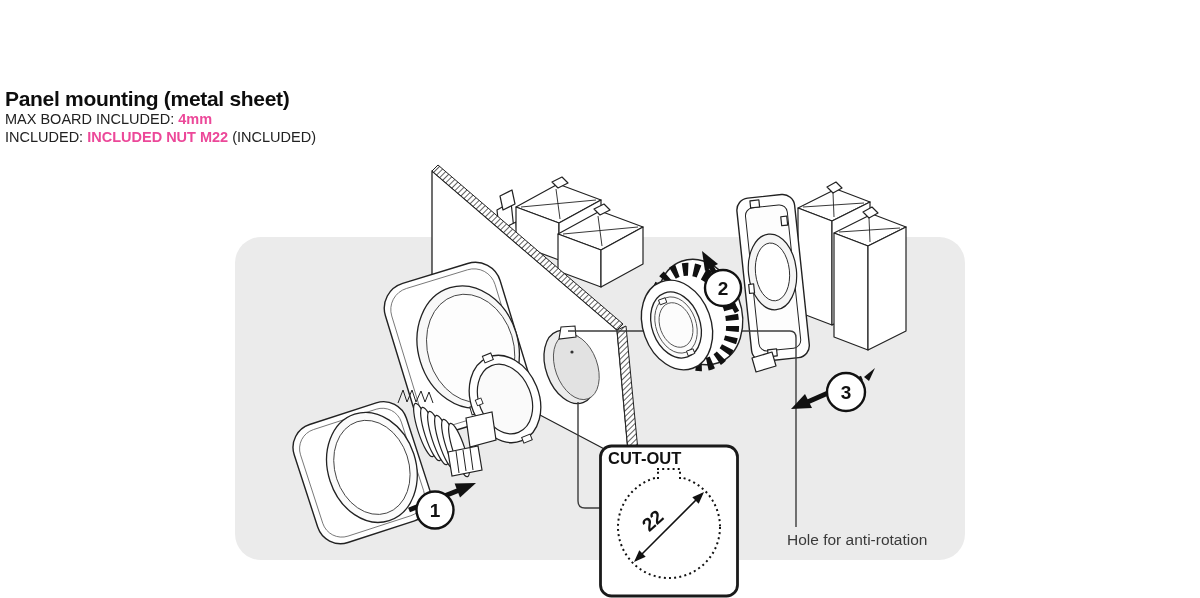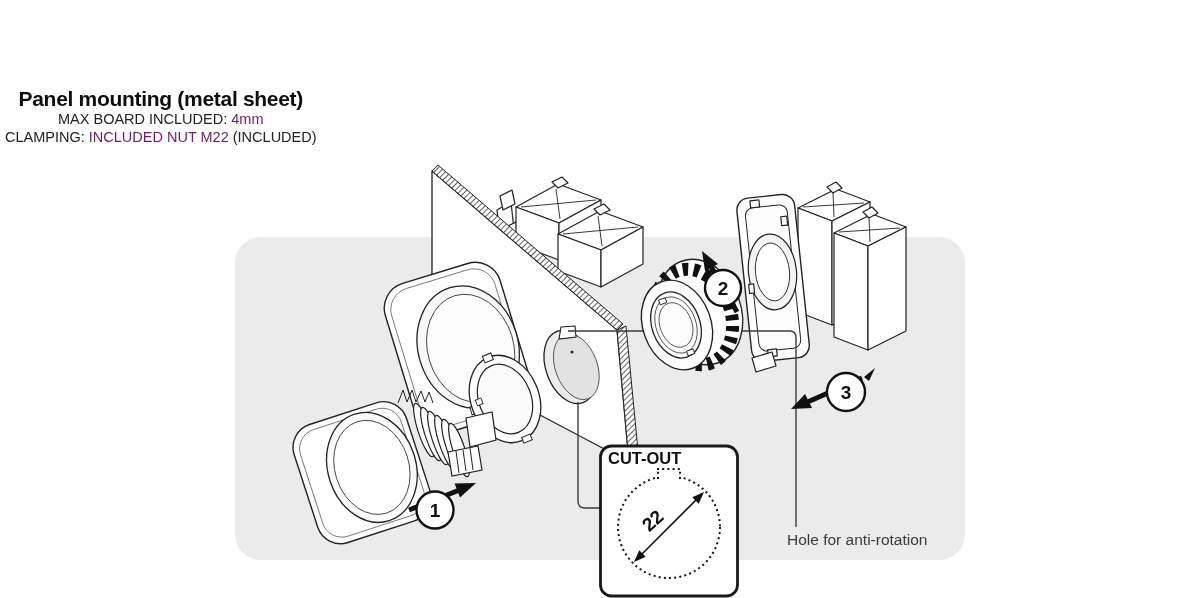--- a/index.html
+++ b/index.html
@@ -1,37 +1,37 @@
 <!DOCTYPE html>
 <html><head>
 <meta charset="utf-8">
 <style>
   html,body{margin:0;padding:0;background:#fff;}
   .page{position:relative;width:1041px;height:598px;background:#fff;overflow:hidden;
-        font-family:"Liberation Sans",sans-serif;color:#1a1a1a;text-align:center;}
+        font-family:"Liberation Sans",sans-serif;color:#1a1a1a;}
   .header{position:absolute;left:5px;top:87px;}
   .title{font-size:21px;font-weight:bold;letter-spacing:-0.3px;color:#0d0d0d;line-height:23px;}
   .spec{font-size:14.5px;line-height:18px;color:#222;}
-  .spec b{font-weight:normal;color:#701a75;}
+  .spec b{font-weight:bold;color:#ec4899;}
   svg{position:absolute;left:0;top:0;}
   svg text{font-family:"Liberation Sans",sans-serif;}
   .t-cutout{font-size:16.5px;font-weight:bold;fill:#111;}
   .t-dim{font-size:19px;font-weight:bold;fill:#111;}
   .t-note{font-size:15.5px;fill:#3a3a3a;}
   .t-step{font-size:19px;font-weight:bold;fill:#111;}
 </style>
 </head>
 <body>
 
 <div class="page">
 
   <div class="header">
     <div class="title">Panel mounting (metal sheet)</div>
     <div class="spec"><span>MAX BOARD INCLUDED: </span><b>4mm</b><span></span></div>
-    <div class="spec"><span>CLAMPING: </span><b>INCLUDED NUT M22</b><span> (INCLUDED)</span></div>
+    <div class="spec"><span>INCLUDED: </span><b>INCLUDED NUT M22</b><span> (INCLUDED)</span></div>
   </div>
 
   <svg width="1200" height="598" viewBox="0 0 1200 598">
     <defs>
       <pattern id="hatch" width="4" height="4" patternUnits="userSpaceOnUse" patternTransform="rotate(45)">
         <rect width="4" height="4" fill="#ffffff"></rect>
         <line x1="0" y1="0" x2="0" y2="4" stroke="#2a2a2a" stroke-width="1.5"></line>
       </pattern>
     </defs>
 

